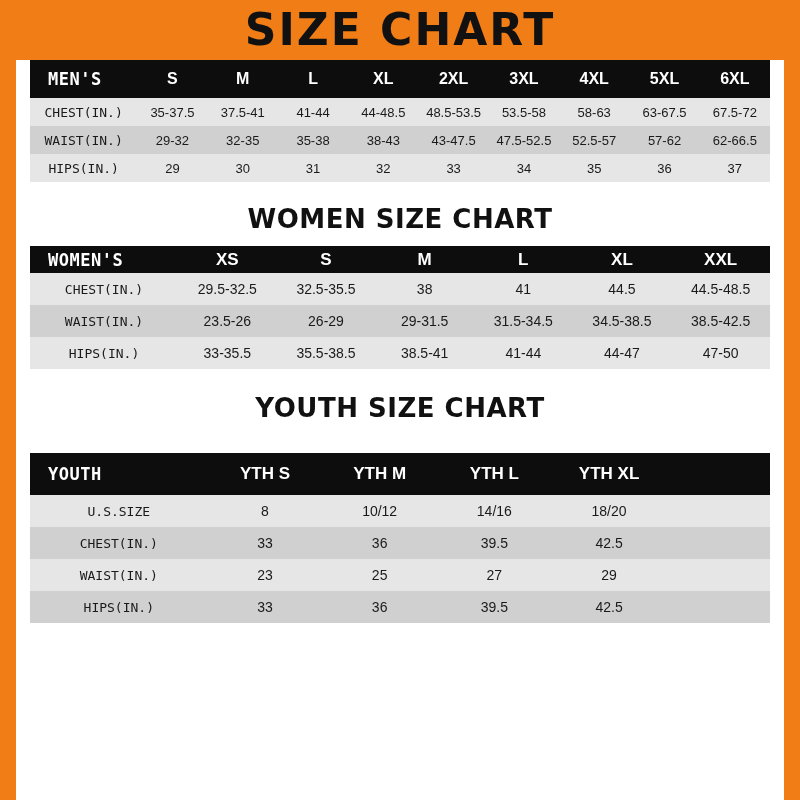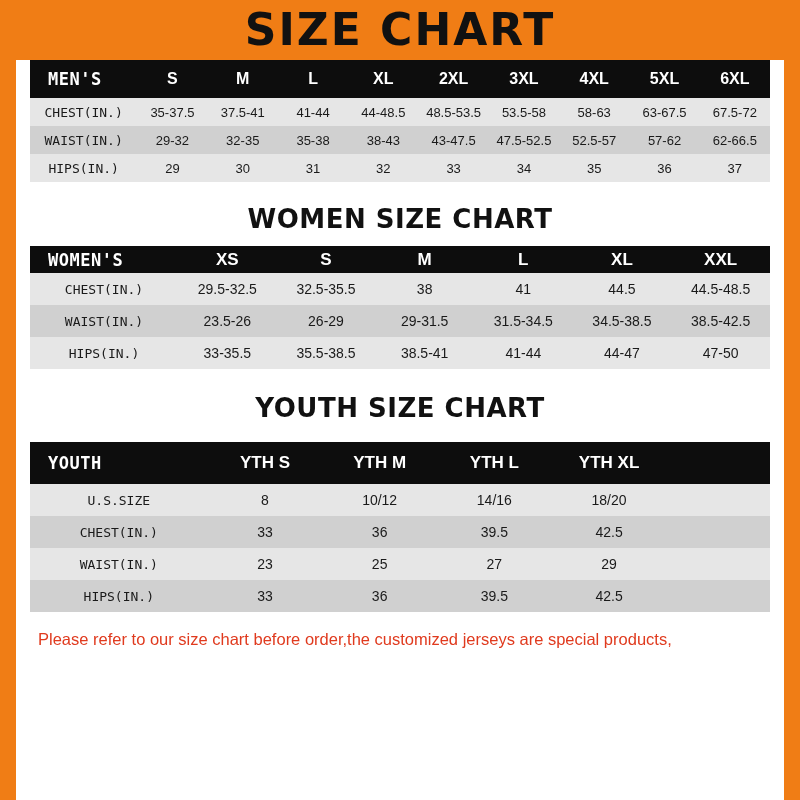--- a/index.html
+++ b/index.html
@@ -50,21 +50,21 @@
   .section-title {
     text-align: center;
     font-family: "DejaVu Sans", sans-serif;
     font-weight: bold;
     font-size: 26px;
     letter-spacing: 0.5px;
     color: #111111;
   }
   .t1 { margin-top: 18px; margin-bottom: 12px; }
   .t2 { margin-top: 22px; margin-bottom: 12px; }
-  .t3 { margin-top: 24px; margin-bottom: 19px; text-align: center; }
+  .t3 { margin-top: 24px; margin-bottom: 30px; text-align: center; }
 
   table {
     border-collapse: collapse;
     width: 100%;
     table-layout: fixed;
   }
   table td, table th {
     text-align: center;
     vertical-align: middle;
     font-size: 13px;
@@ -304,17 +304,16 @@
           <td>33</td>
           <td>36</td>
           <td>39.5</td>
           <td>42.5</td>
           <td></td>
         </tr>
       </tbody>
     </table>
 
     <div class="notice">
-      <div>Please refer to our size chart before order,the customized jerseys are special products,</div>
     </div>
 
   </div>
 </div>
 
 </body></html>

